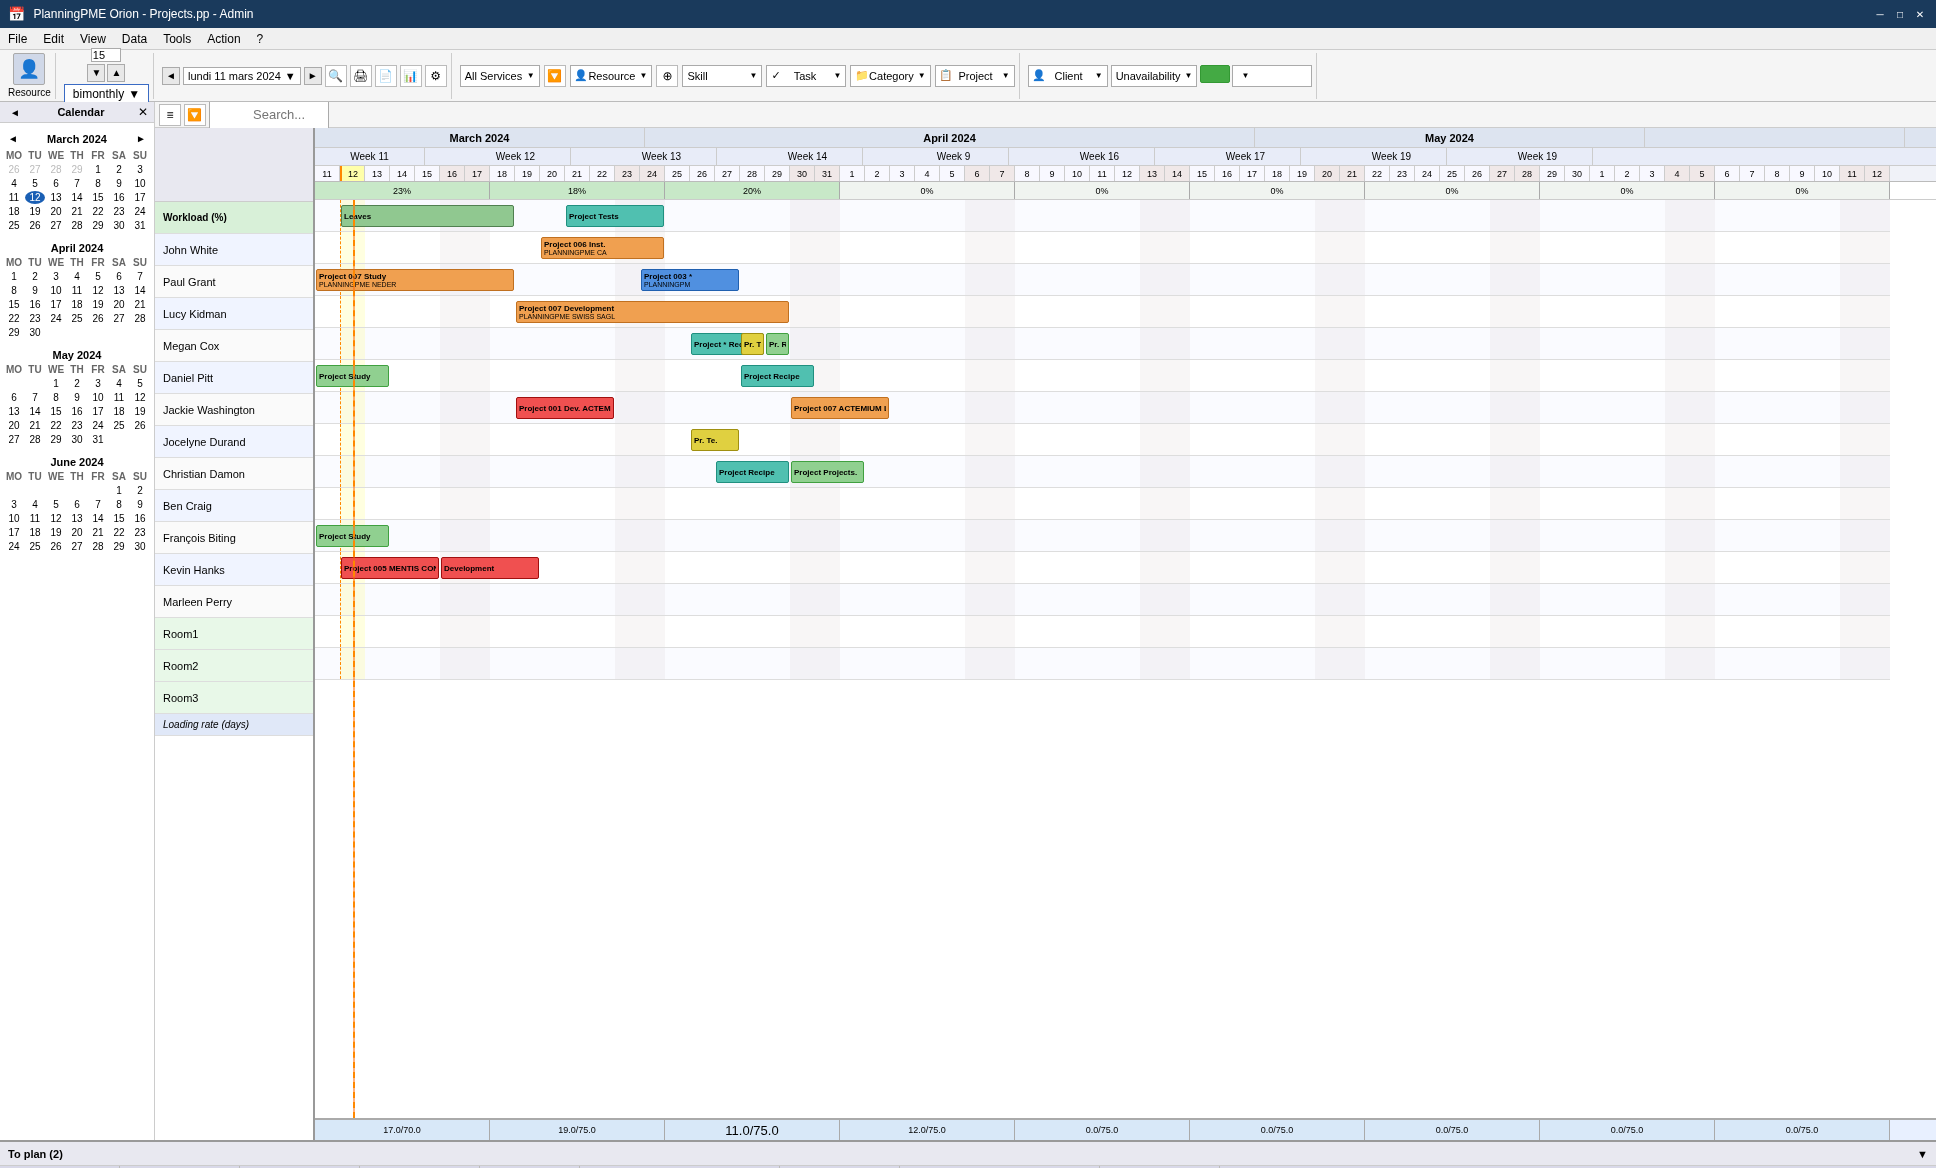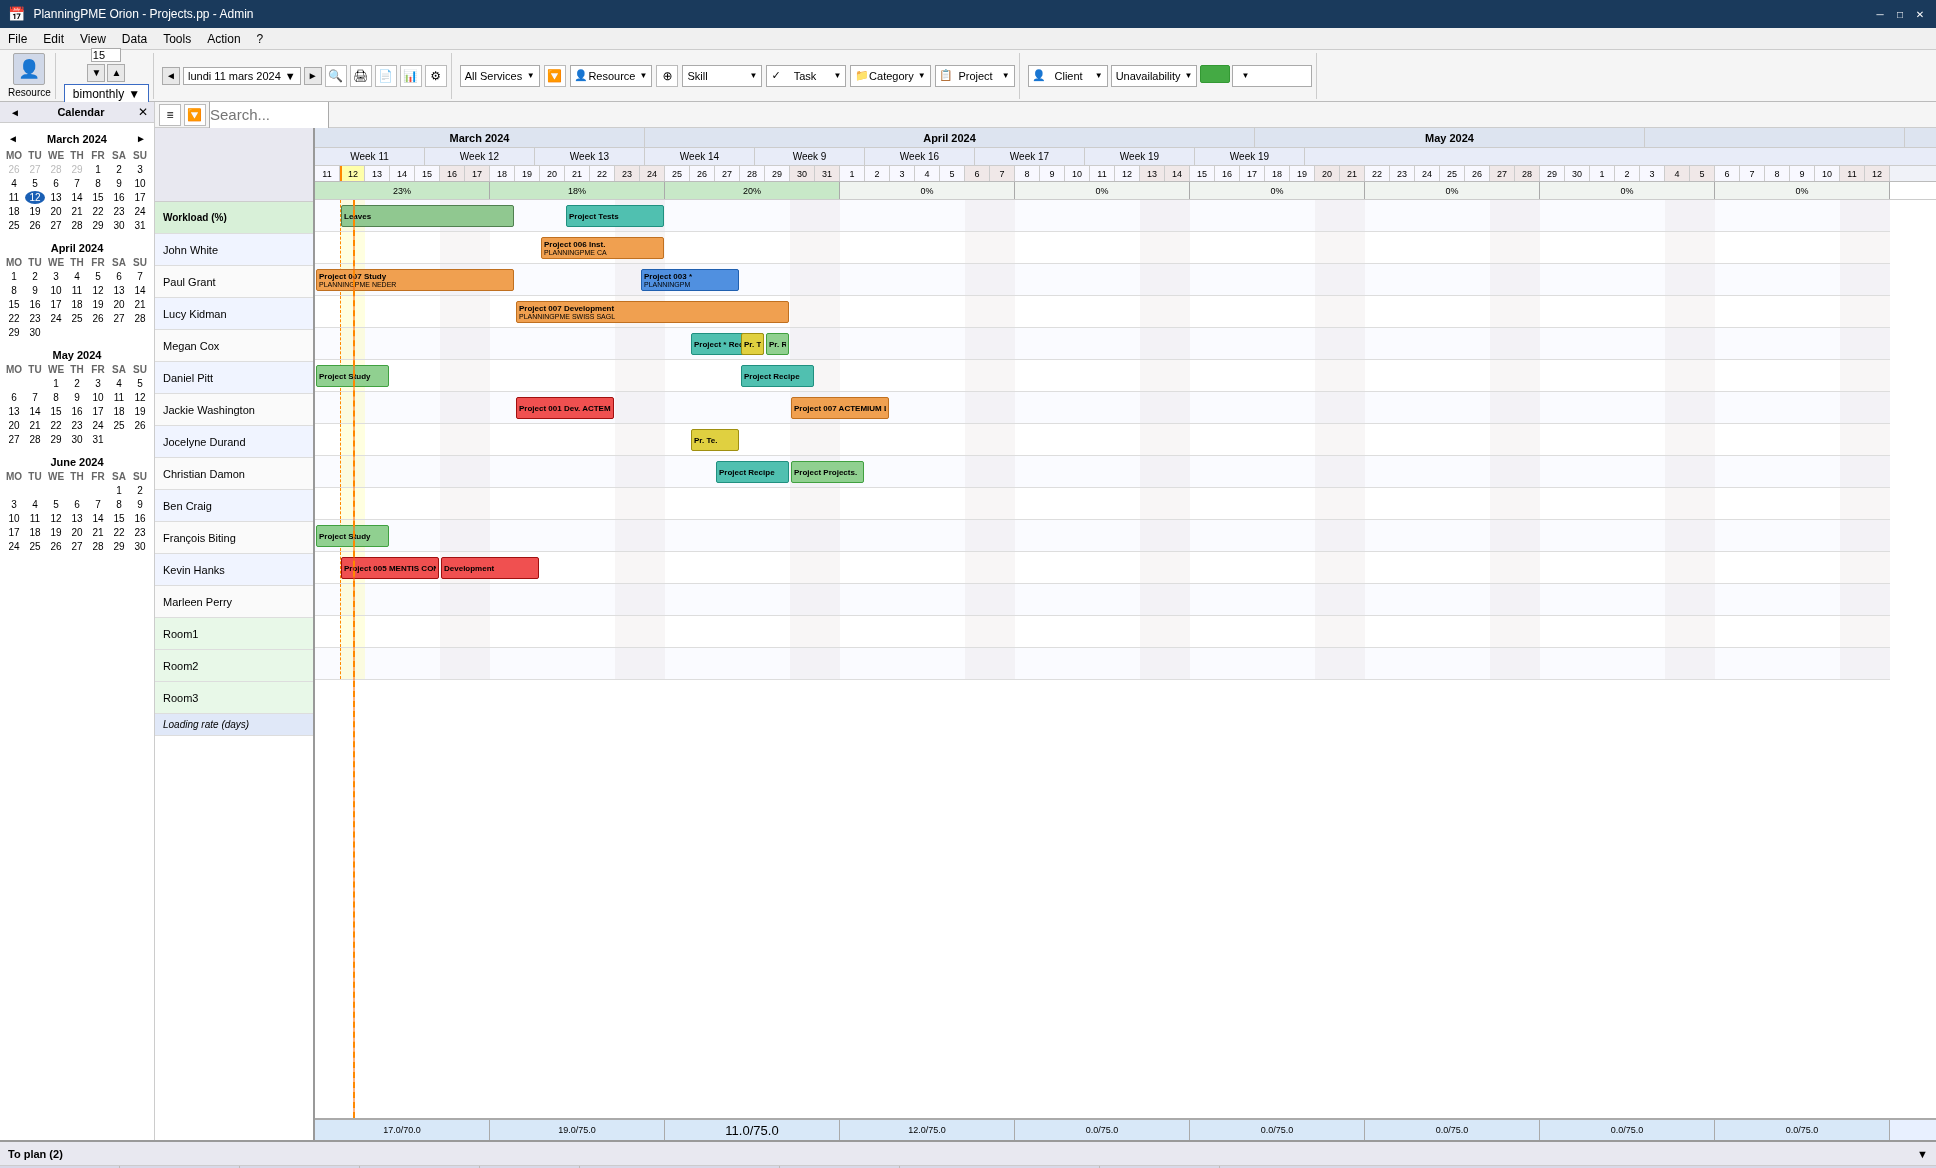--- a/index.html
+++ b/index.html
@@ -376,21 +376,21 @@
         <div class="cal-day">30</div>
       </div>
     </div>
   </div>
 
   <div id="gantt-area">
 
     <div id="gantt-toolbar">
       <div class="filter-btn">≡</div>
       <div class="filter-btn">🔽</div>
-      <input type="text" style="border: 1px solid rgb(170, 170, 170); height: 36px; font-size: 15px; width: 120px;" placeholder="Search...">
+      <input type="text" style="border: 1px solid rgb(170, 170, 170); height: 36px; font-size: 13px; width: 120px; padding-left: 43px;" placeholder="Search...">
     </div>
 
     <div id="gantt-inner">
 
       <div id="resource-name-col">
         <div class="resource-name-header"></div>
         <div class="resource-name-row workload-row">Workload (%)</div>
         <div class="resource-name-row">John White</div>
         <div class="resource-name-row">Paul Grant</div>
         <div class="resource-name-row">Lucy Kidman</div>
@@ -412,21 +412,21 @@
       <div id="gantt-right">
         <div id="gantt-header-right">
 
           <div style="display:flex;height:20px;border-bottom:1px solid #ccc;background:#dde4f0;">
             <div style="width:330px;border-right:1px solid #ccc;display:flex;align-items:center;justify-content:center;font-weight:bold;font-size:11px;">March 2024</div>
             <div style="width:610px;border-right:1px solid #ccc;display:flex;align-items:center;justify-content:center;font-weight:bold;font-size:11px;">April 2024</div>
             <div style="width:390px;border-right:1px solid #ccc;display:flex;align-items:center;justify-content:center;font-weight:bold;font-size:11px;">May 2024</div>
             <div style="width:260px;border-right:1px solid #ccc;display:flex;align-items:center;justify-content:center;font-weight:bold;font-size:11px;"></div>
           </div>
 
-          <div style="display:flex;height:18px;border-bottom:1px solid #ccc;background:#e8ecf8;">
+          <div style="display:flex;height:18px;border-bottom:1px solid #ccc;background:#e8ecf8;gap:36px;">
             <div style="width:110px;border-right:1px solid #ccc;display:flex;align-items:center;justify-content:center;font-size:10px;">Week 11</div>
             <div style="width:110px;border-right:1px solid #ccc;display:flex;align-items:center;justify-content:center;font-size:10px;">Week 12</div>
             <div style="width:110px;border-right:1px solid #ccc;display:flex;align-items:center;justify-content:center;font-size:10px;">Week 13</div>
             <div style="width:110px;border-right:1px solid #ccc;display:flex;align-items:center;justify-content:center;font-size:10px;">Week 14</div>
             <div style="width:110px;border-right:1px solid #ccc;display:flex;align-items:center;justify-content:center;font-size:10px;">Week 9</div>
             <div style="width:110px;border-right:1px solid #ccc;display:flex;align-items:center;justify-content:center;font-size:10px;">Week 16</div>
             <div style="width:110px;border-right:1px solid #ccc;display:flex;align-items:center;justify-content:center;font-size:10px;">Week 17</div>
             <div style="width:110px;border-right:1px solid #ccc;display:flex;align-items:center;justify-content:center;font-size:10px;">Week 19</div>
             <div style="width:110px;border-right:1px solid #ccc;display:flex;align-items:center;justify-content:center;font-size:10px;">Week 19</div>
           </div>

